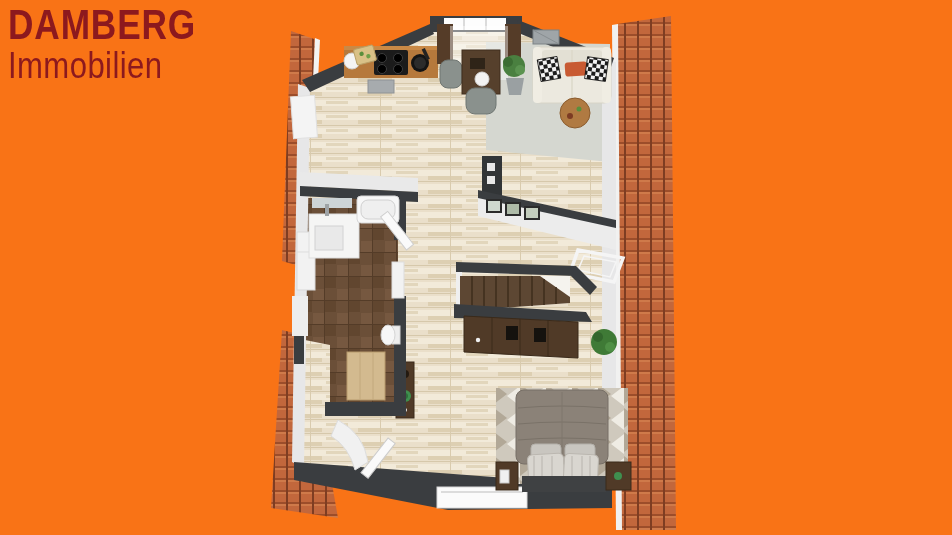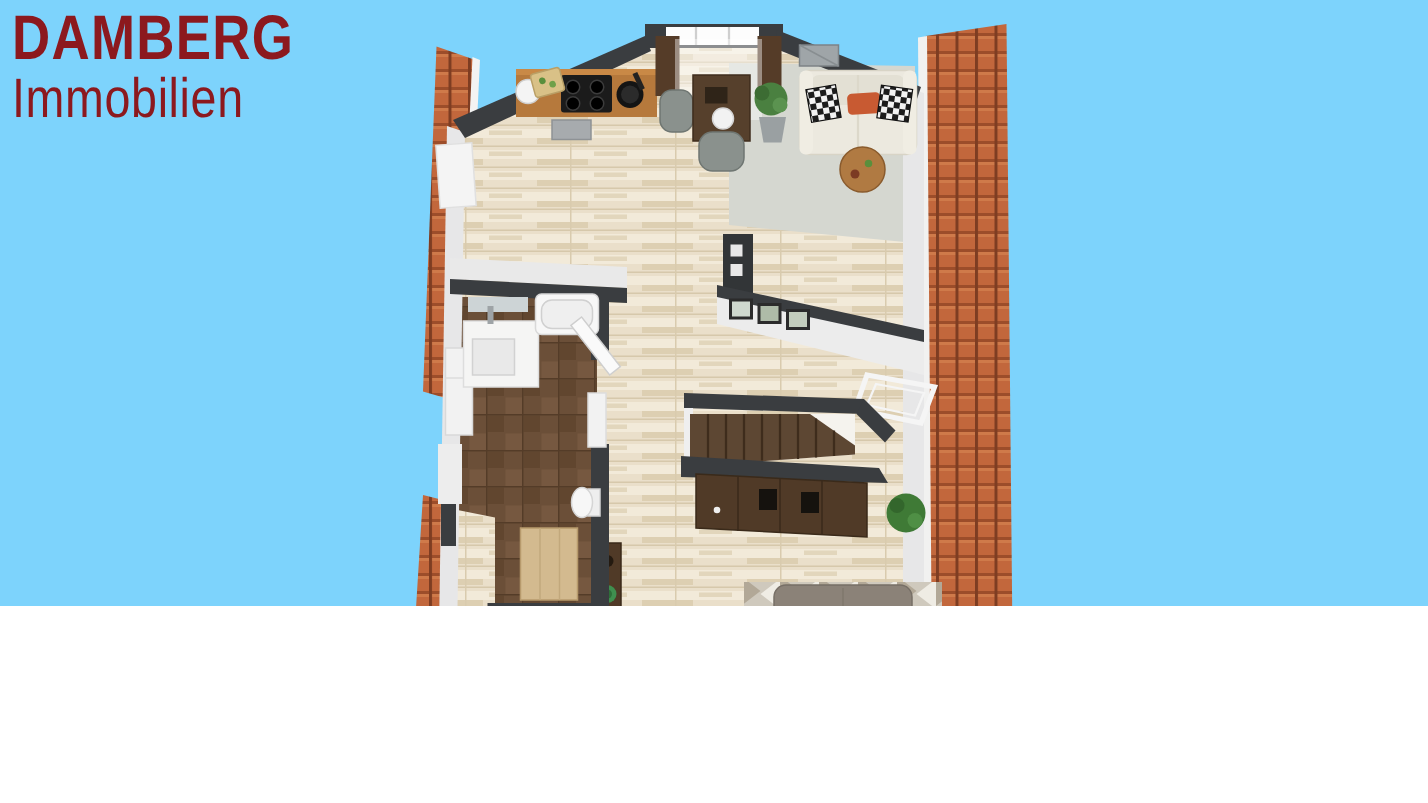--- a/index.html
+++ b/index.html
@@ -1,19 +1,19 @@
 <!DOCTYPE html>
 <html><head>
 <meta charset="utf-8">
 <style>
   html,body{margin:0;padding:0;background:#ffffff;}
   .stage{
     position:relative;
-    width:952px;height:404px;
-    background:#7dd3fc;
+    width:952px;height:535px;
+    background:#f97316;
     overflow:hidden;
     font-family:"Liberation Sans", sans-serif;
   }
   .logo{
     position:absolute;left:8px;top:4px;
     color:#8c191e;
     transform:scaleX(0.84);
     transform-origin:left top;
     line-height:1.0;
     user-select:none;

